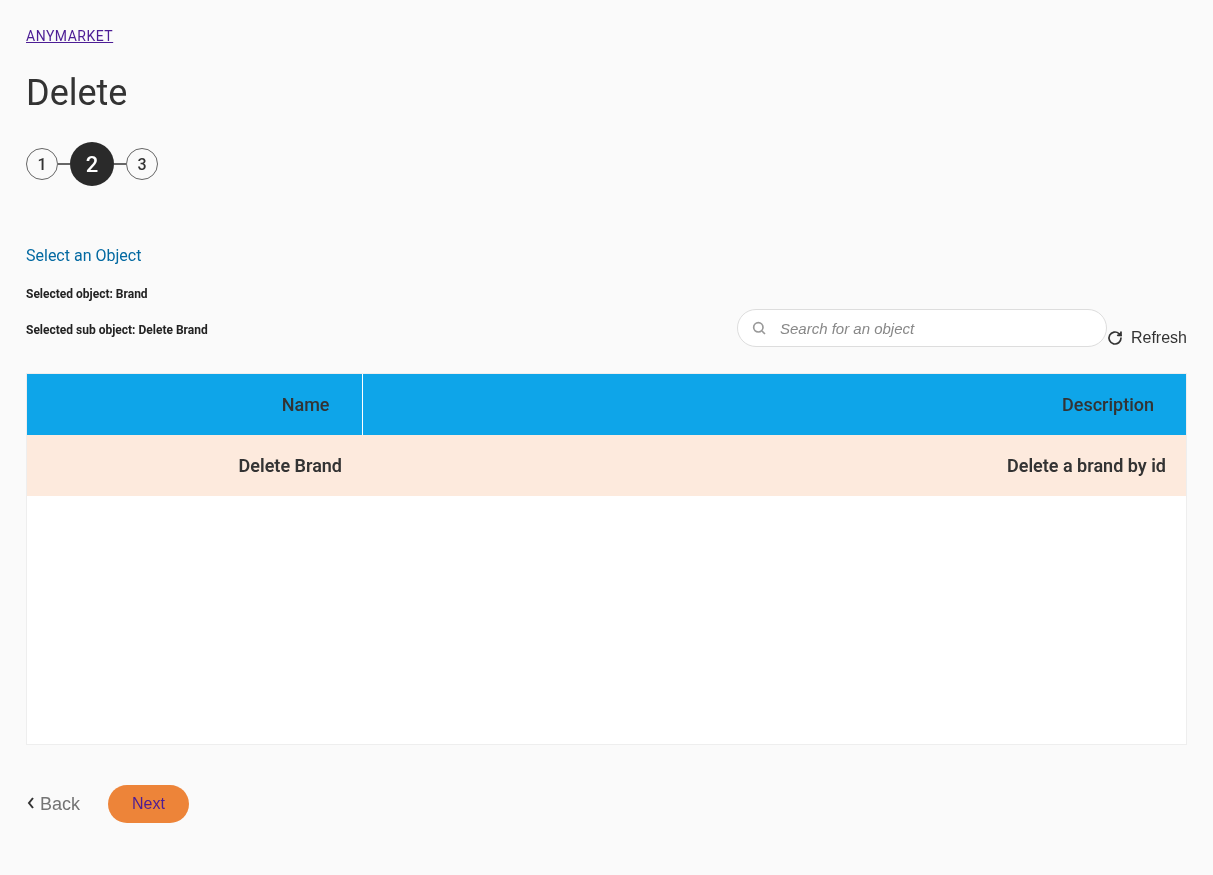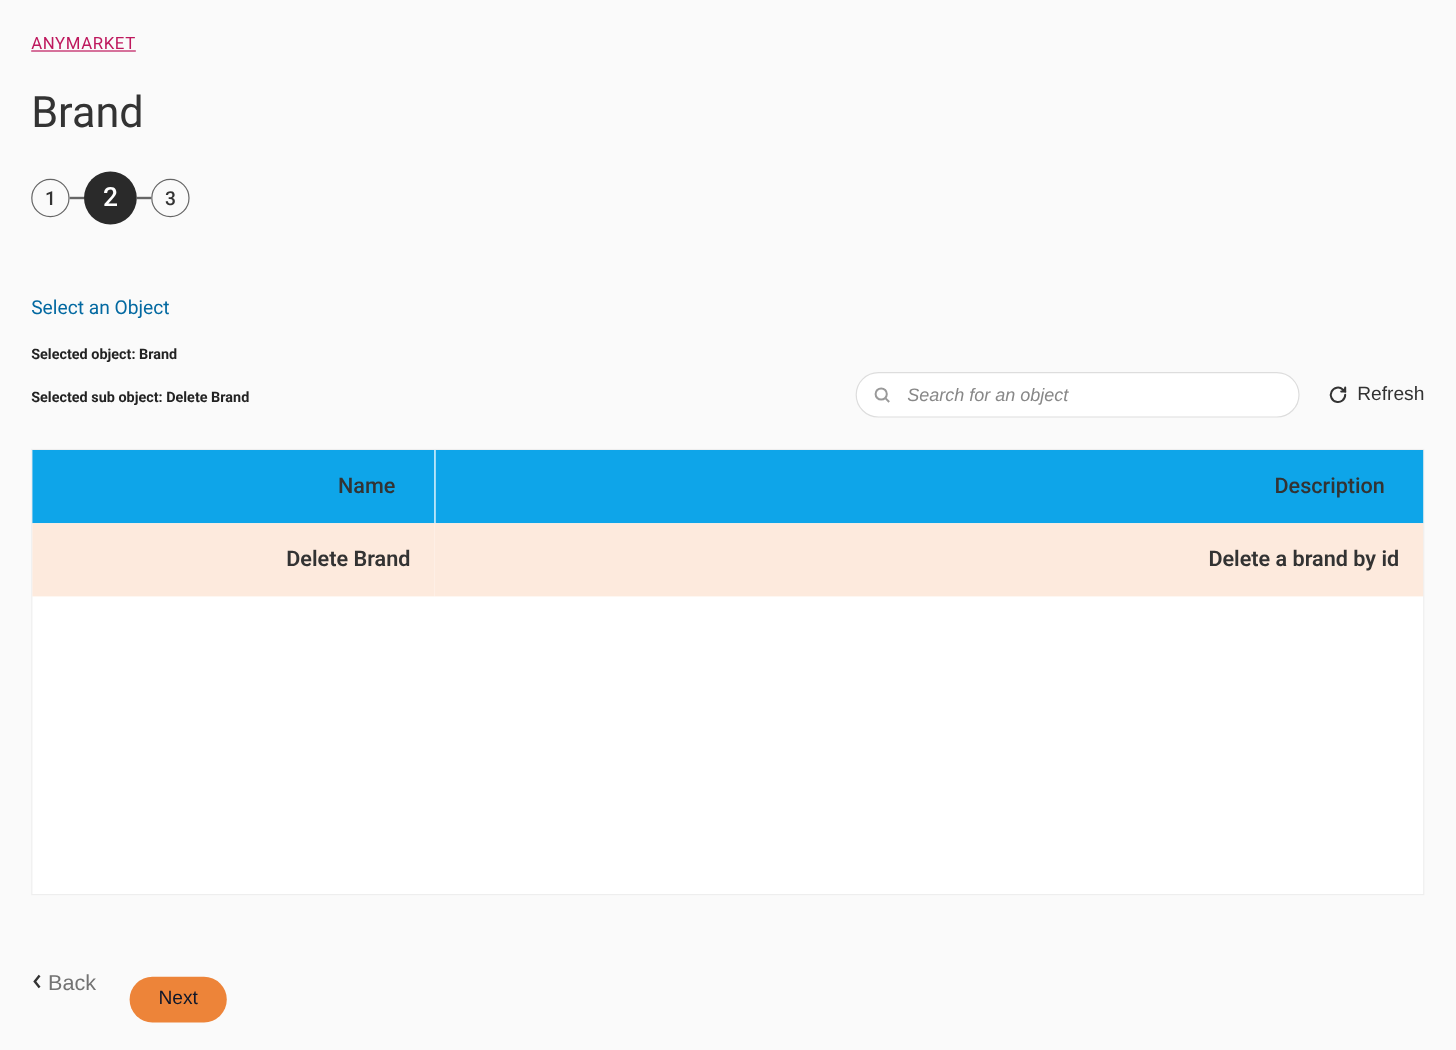--- a/index.html
+++ b/index.html
@@ -10,21 +10,21 @@
     body {
       font-family: -apple-system, BlinkMacSystemFont, "Segoe UI", Roboto, "Helvetica Neue", Arial, sans-serif;
       background-color: #fafafa;
       width: 1213px;
       height: 875px;
       padding: 26px;
       color: #333;
     }
     .breadcrumb {
       font-size: 14px;
-      color: #be185d;
+      color: #4c1d95;
       text-decoration: underline;
       letter-spacing: 0.5px;
       margin-bottom: 28px;
       display: inline-block;
       cursor: pointer;
     }
     .page-title {
       font-size: 36px;
       font-weight: 400;
       color: #333;
@@ -70,23 +70,22 @@
       margin-bottom: 22px;
     }
     .selected-info {
       font-size: 12px;
       font-weight: 700;
       color: #222;
       margin-bottom: 22px;
     }
     .toolbar-row {
       display: flex;
-      align-items: center;
+      align-items: flex-end;
       justify-content: flex-end;
-      gap: 24px;
       margin-top: -50px;
       margin-bottom: 26px;
     }
     .search-wrapper {
       position: relative;
       width: 370px;
     }
     .search-input {
       width: 100%;
       height: 38px;
@@ -185,37 +184,36 @@
       border: none;
       border-radius: 19px;
       height: 38px;
       padding: 0 24px;
       font-size: 16px;
       font-weight: 500;
       cursor: pointer;
     }
     .btn-primary {
       background: #ed8439;
-      color: #0f172a;
-      margin-top: 28px;
+      color: #4c1d95;
     }
     .btn-secondary {
       background: #a2a0a8;
       color: #fff;
       padding: 0 28px;
     }
   </style>
 </head>
 <body>
 
 
 
 <a class="breadcrumb">ANYMARKET</a>
 
-<h1 class="page-title">Brand</h1>
+<h1 class="page-title">Delete</h1>
 
 <div class="stepper">
   <div class="step small">1</div>
   <div class="step-connector"></div>
   <div class="step active">2</div>
   <div class="step-connector"></div>
   <div class="step small">3</div>
 </div>
 
 <div class="section-label">Select an Object</div>

